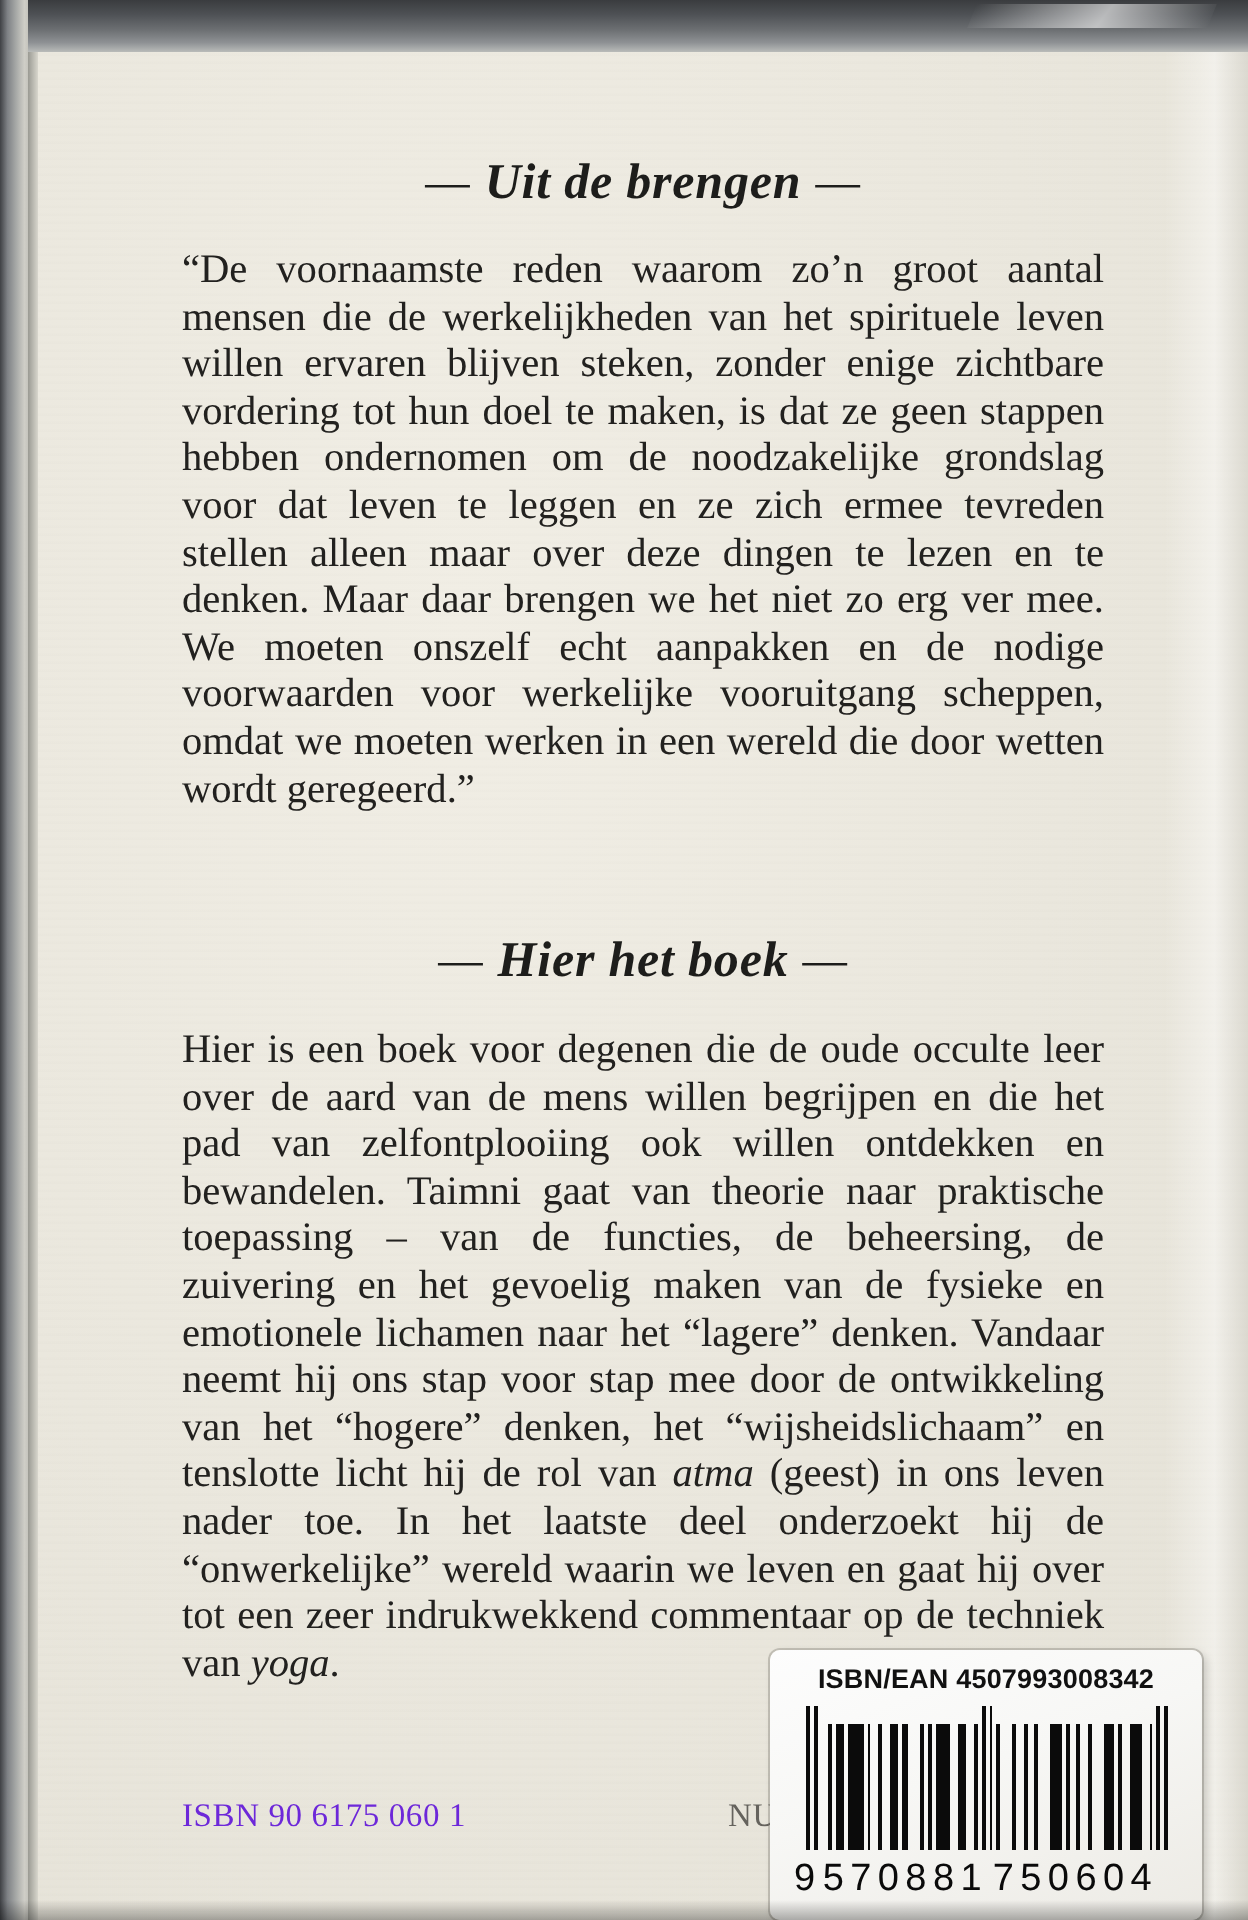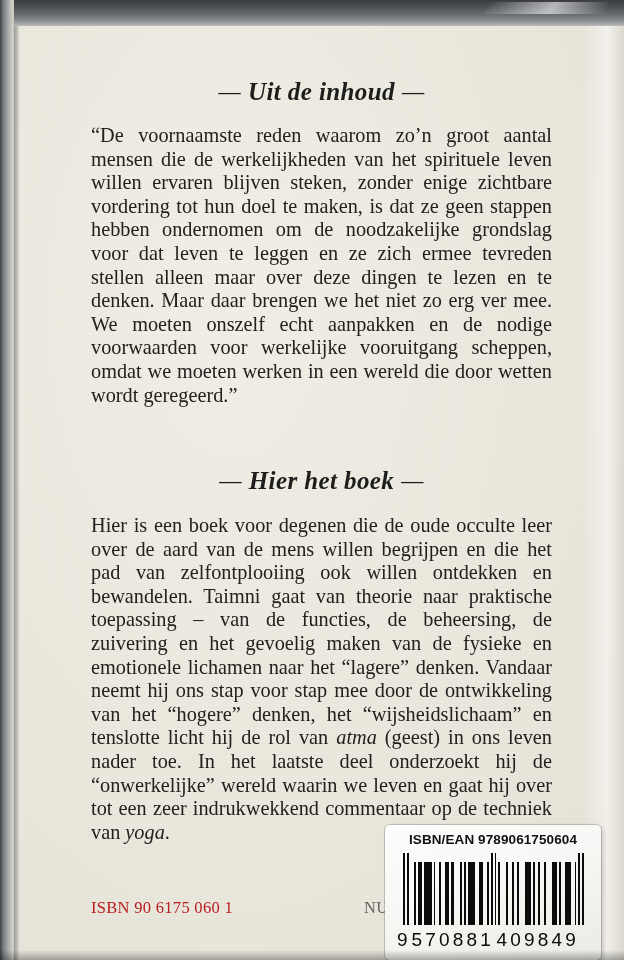--- a/index.html
+++ b/index.html
@@ -104,21 +104,21 @@
   #quote-block { top: 98px; }
   #about-block { top: 488px; }
   .body-text i { font-style: italic; }
 
   
   .isbn-line {
     position: absolute;
     left: 72px;
     top: 872px;
     font-size: 16.5px;
-    color: #b91c1c;
+    color: #6d28d9;
     letter-spacing: .3px;
   }
   .nugi-line {
     position: absolute;
     left: 345px;
     top: 872px;
     font-size: 16.5px;
     color: #3a3834;
     letter-spacing: .3px;
     opacity: .75;
@@ -185,36 +185,36 @@
 
   <div class="top-edge">
     <div class="top-edge-gloss"></div>
   </div>
 
   <div class="right-sheen"></div>
 
   <div class="content">
 
     <div class="heading" id="heading-inhoud">
-      <span class="dash">—</span><span>Uit de inhoud</span><span class="dash">—</span>
+      <span class="dash">—</span><span>Uit de brengen</span><span class="dash">—</span>
     </div>
 
     <div class="body-text" id="quote-block">“De voornaamste reden waarom zo’n groot aantal mensen die de werkelijkheden van het spirituele leven willen ervaren blijven steken, zonder enige zichtbare vordering tot hun doel te maken, is dat ze geen stappen hebben ondernomen om de noodzakelijke grondslag voor dat leven te leggen en ze zich ermee tevreden stellen alleen maar over deze dingen te lezen en te denken. Maar daar brengen we het niet zo erg ver mee. We moeten onszelf echt aanpakken en de nodige voorwaarden voor werkelijke vooruitgang scheppen, omdat we moeten werken in een wereld die door wetten wordt geregeerd.”</div>
 
     <div class="heading" id="heading-boek">
       <span class="dash">—</span><span>Hier het boek</span><span class="dash">—</span>
     </div>
 
     <div class="body-text" id="about-block"><span>Hier is een boek voor degenen die de oude occulte leer over de aard van de mens willen begrijpen en die het pad van zelfontplooiing ook willen ontdekken en bewandelen. Taimni gaat van theorie naar praktische toepassing – van de functies, de beheersing, de zuivering en het gevoelig maken van de fysieke en emotionele lichamen naar het “lagere” denken. Vandaar neemt hij ons stap voor stap mee door de ontwikkeling van het “hogere” denken, het “wijsheidslichaam” en tenslotte licht hij de rol van </span><i>atma</i><span> (geest) in ons leven nader toe. In het laatste deel onderzoekt hij de “onwerkelijke” wereld waarin we leven en gaat hij over tot een zeer indrukwekkend commentaar op de techniek van </span><i>yoga</i><span>.</span></div>
 
     <div class="isbn-line">ISBN 90 6175 060 1</div>
     <div class="nugi-line">NUGI</div>
 
     <div class="sticker">
-      <div class="sticker-title">ISBN/EAN 9789061750604</div>
+      <div class="sticker-title">ISBN/EAN 4507993008342</div>
       <div class="barcode" id="barcode">
           <span style="width: 1.91579px; background: rgb(11, 11, 11); height: 100%;"></span>
           <span style="width: 1.91579px; background: transparent; height: 100%;"></span>
           <span style="width: 1.91579px; background: rgb(11, 11, 11); height: 100%;"></span>
           <span style="width: 1.91579px; background: transparent; height: 88%;"></span>
           <span style="width: 1.91579px; background: transparent; height: 88%;"></span>
           <span style="width: 1.91579px; background: transparent; height: 88%;"></span>
           <span style="width: 1.91579px; background: rgb(11, 11, 11); height: 88%;"></span>
           <span style="width: 1.91579px; background: transparent; height: 88%;"></span>
           <span style="width: 1.91579px; background: rgb(11, 11, 11); height: 88%;"></span>
@@ -301,20 +301,20 @@
           <span style="width: 1.91579px; background: transparent; height: 88%;"></span>
           <span style="width: 1.91579px; background: rgb(11, 11, 11); height: 88%;"></span>
           <span style="width: 1.91579px; background: transparent; height: 88%;"></span>
           <span style="width: 1.91579px; background: rgb(11, 11, 11); height: 100%;"></span>
           <span style="width: 1.91579px; background: transparent; height: 100%;"></span>
           <span style="width: 1.91579px; background: rgb(11, 11, 11); height: 100%;"></span>
         </div>
       <div class="barcode-digits">
         <span class="bd-lead">9</span>
         <span class="bd-left">570881</span>
-        <span class="bd-right">409849</span>
+        <span class="bd-right">750604</span>
       </div>
     </div>
 
   </div>
 
   <div class="bottom-shadow"></div>
 </div>
 
 </body></html>

